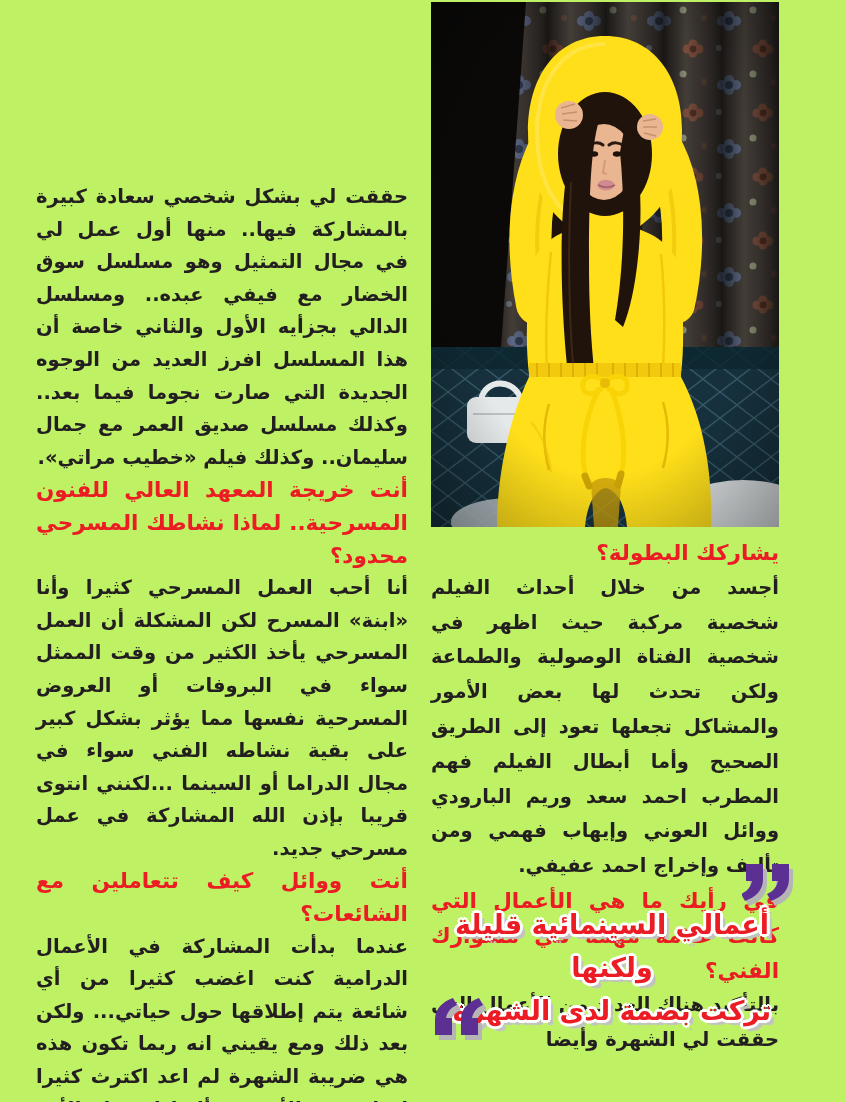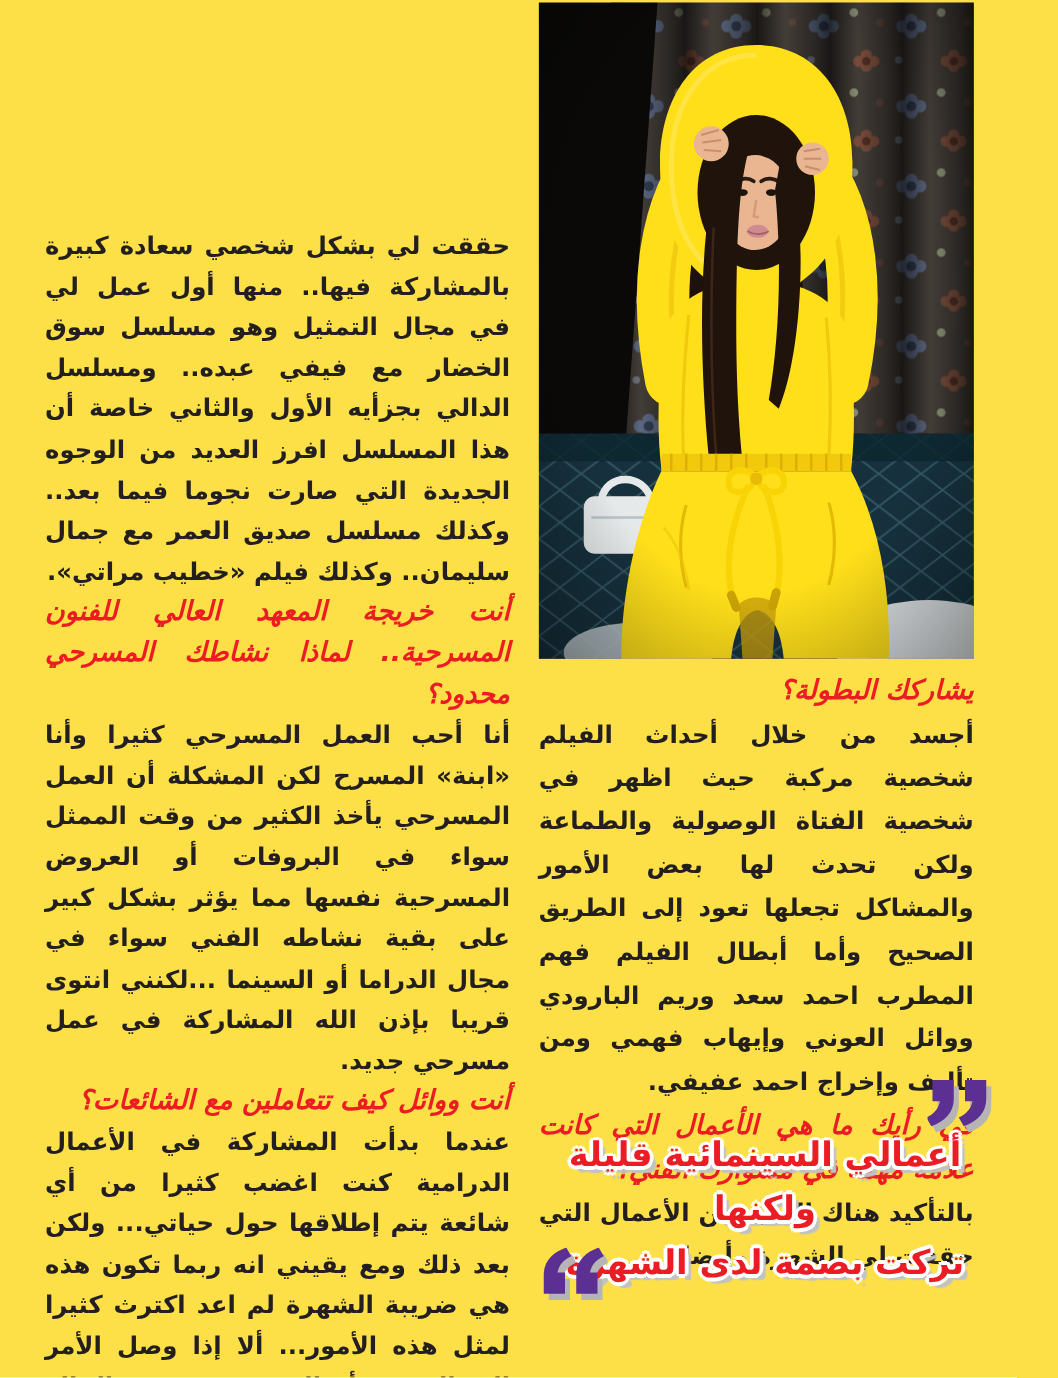--- a/index.html
+++ b/index.html
@@ -1,19 +1,19 @@
 <!DOCTYPE html>
 <html lang="ar" dir="rtl"><head>
 <meta charset="utf-8">
 <style>
   html,body{margin:0;padding:0;background:#ffffff;}
   .page{
     position:relative;
     width:846px;height:1102px;
-    background:#fde047;
+    background:#bef264;
     font-family:"DejaVu Sans", sans-serif;
     direction:rtl;
     overflow:hidden;
   }
   
   .photo{
     position:absolute;left:431px;top:2px;width:348px;height:525px;margin:0;
     line-height:0;
   }
   
@@ -30,21 +30,20 @@
   }
   .col-right .body-par{line-height:34.8px;}
   .q-head{
     margin:0;
     font-size:21.5px;
     font-weight:800;
     color:#ec1c24;
     line-height:32.6px;
     text-align:justify;
     letter-spacing:0.2px;
-    font-style:italic;
   }
   .col-right .q-head{line-height:34.8px;}
   
   .pq-text{
     position:absolute;left:438px;top:903px;width:348px;
     text-align:center;
     font-size:27px;
     font-weight:800;
     color:#ec1c24;
     line-height:43px;

